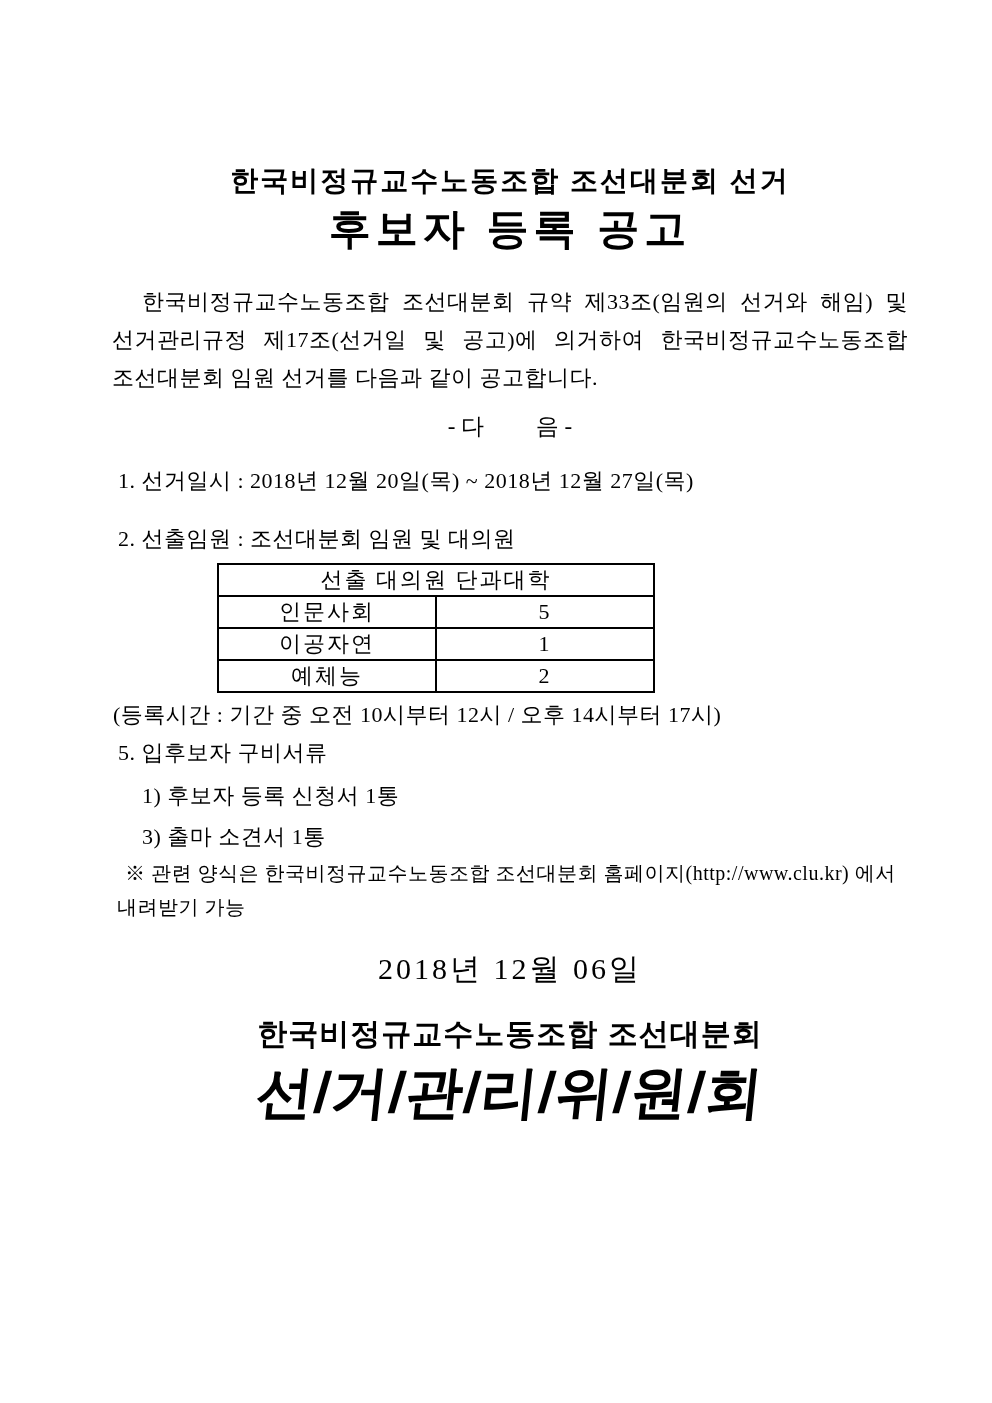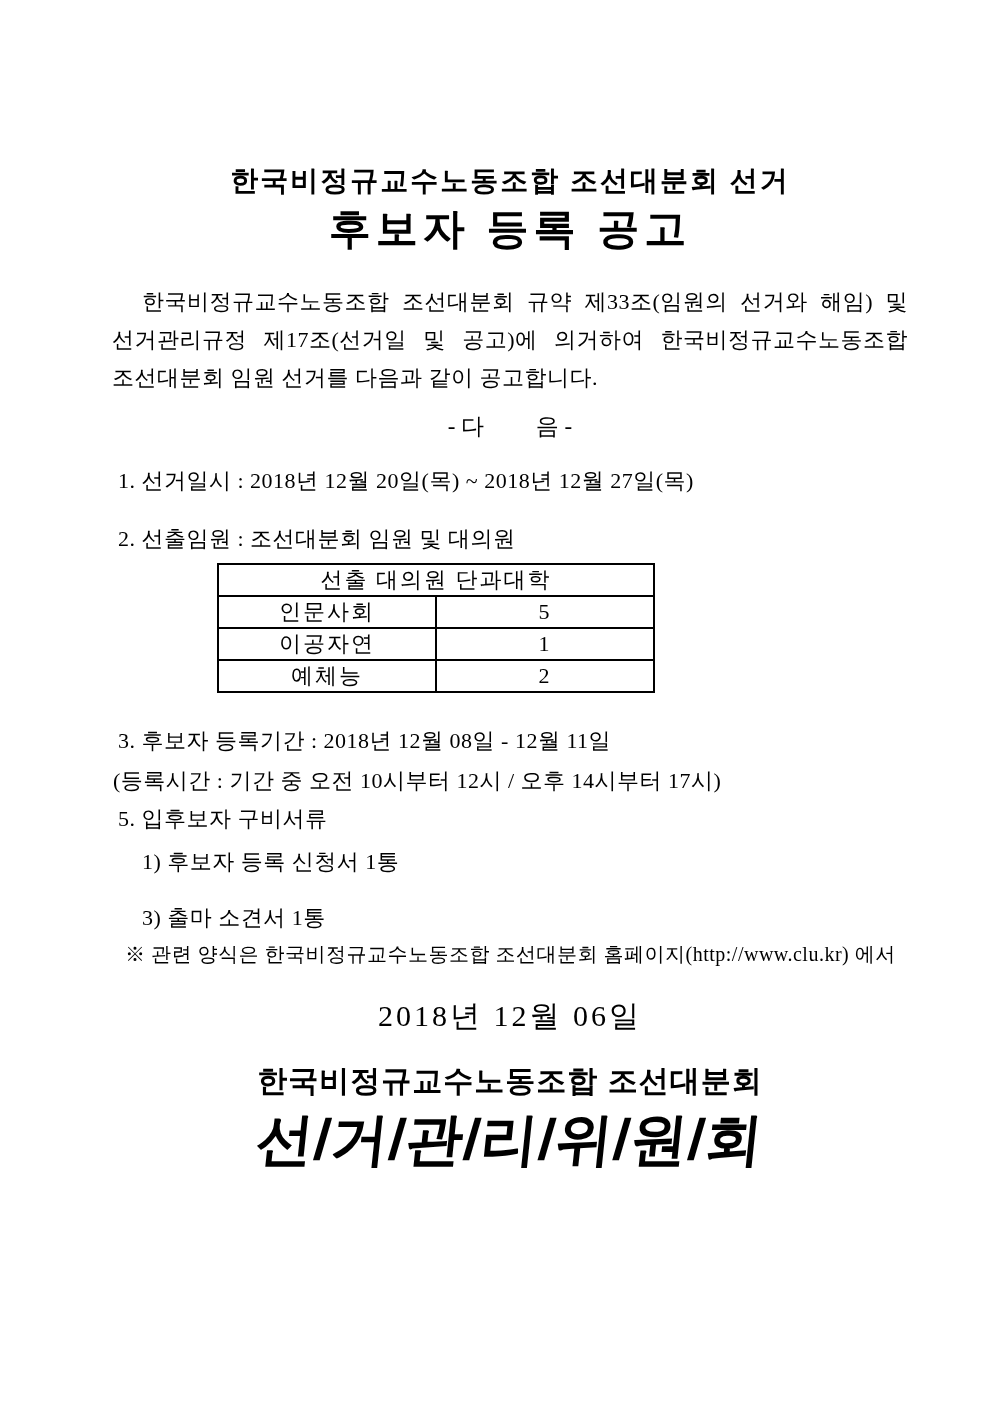--- a/index.html
+++ b/index.html
@@ -69,21 +69,21 @@
   .subitem {
     font-size: 22px;
     line-height: 36px;
     margin: 0;
     padding-left: 30px;
     letter-spacing: 0.5px;
     white-space: nowrap;
   }
   .subitem-1 { margin-top: 7px; }
   .subitem-2 { margin-top: 2px; }
-  .subitem-3 { margin-top: 20px; }
+  .subitem-3 { margin-top: 5px; }
 
   table.delegate-table {
     border-collapse: collapse;
     margin: 6px 0 0 105px;
     width: 438px;
     table-layout: fixed;
     font-size: 22px;
   }
   table.delegate-table th,
   table.delegate-table td {
@@ -161,27 +161,27 @@
         <td class="col-college">이공자연</td>
         <td>1</td>
       </tr>
       <tr>
         <td class="col-college">예체능</td>
         <td>2</td>
       </tr>
     </tbody>
   </table>
 
-  <p class="item item-3">3. 후보자 등록기간 : 2018년 12월 08일 - 12월 11일</p>
   <p class="item item-3sub">(등록시간 : 기간 중 오전 10시부터 12시 / 오후 14시부터 17시)</p>
   <p class="item item-5">5. 입후보자 구비서류</p>
 
   <p class="subitem subitem-1">1) 후보자 등록 신청서 1통</p>
   <p class="subitem subitem-3">3) 출마 소견서 1통</p>
 
   <p class="note note-1">※ 관련 양식은 한국비정규교수노동조합 조선대분회 홈페이지(http://www.clu.kr) 에서</p>
+  <p class="note note-2">내려받기 가능</p>
 
   <div class="doc-date">2018년 12월 06일</div>
 
   <div class="footer-org sans">한국비정규교수노동조합 조선대분회</div>
   <div class="footer-committee sans">선/거/관/리/위/원/회</div>
 
 </div>
 
 </body></html>

